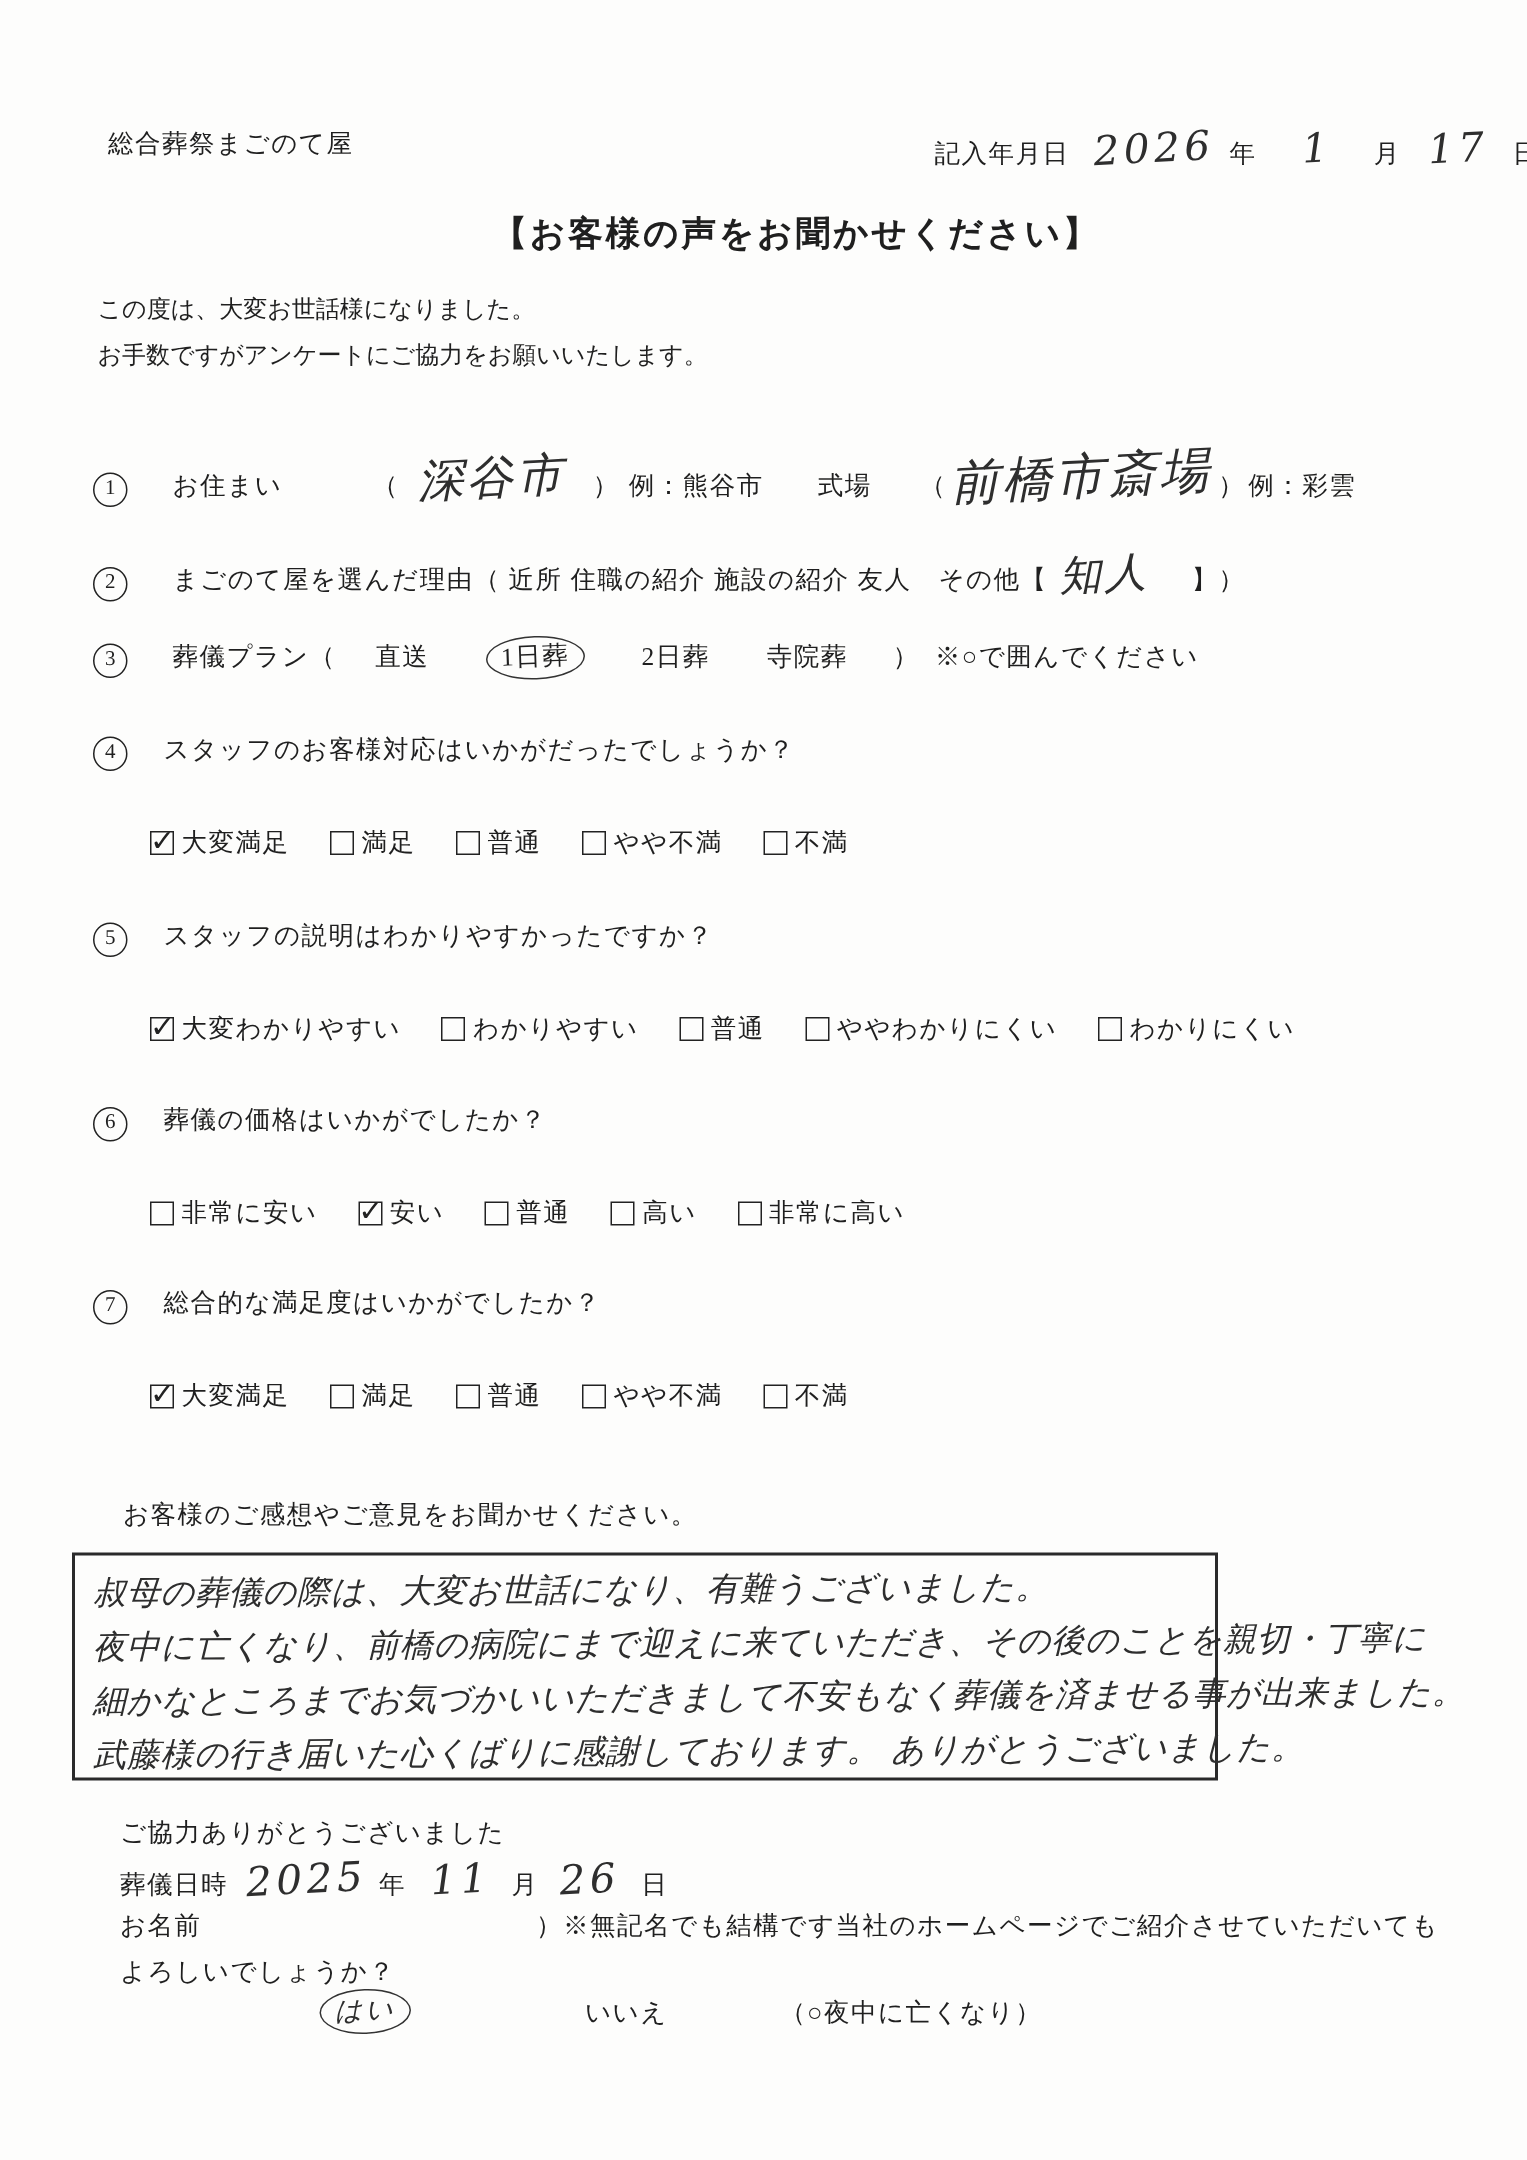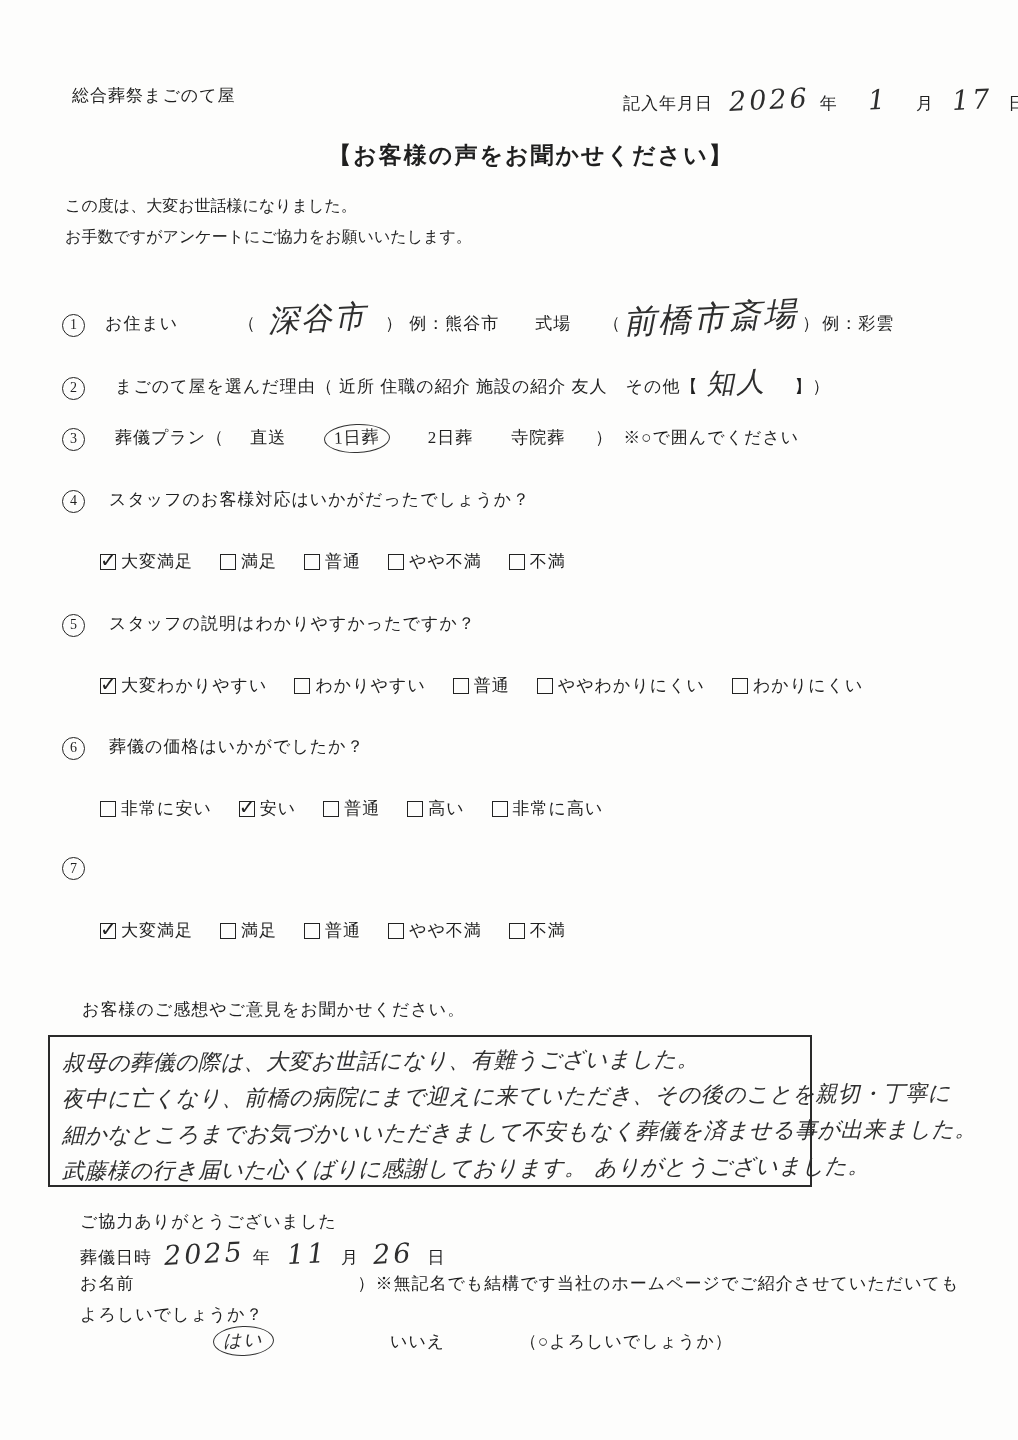--- a/index.html
+++ b/index.html
@@ -97,21 +97,21 @@
     <span class="print" style="margin-left:12px;">日</span>
   </div>
 
   <div class="abs title" style="left:0;top:140px;">【お客様の声をお聞かせください】</div>
 
   <div class="abs small" style="left:65px;top:227px;">お手数ですがアンケートにご協力をお願いいたします。</div>
   <div class="abs small" style="left:65px;top:196px;">この度は、大変お世話様になりました。</div>
 
   <div class="abs qline" style="left:62px;top:296px;">
     <span class="qnum">1</span>
-    <span class="qtext" style="margin-left:20px;">お住まい</span>
+    <span class="qtext" style="margin-left:30px;">お住まい</span>
     <span class="qtext" style="margin-left:60px;">（</span>
     <span class="hw hw-big" style="margin-left:12px;">深谷市</span>
     <span class="qtext" style="margin-left:18px;">）</span>
     <span class="qtext" style="margin-left:6px;">例：熊谷市</span>
     <span class="qtext" style="margin-left:36px;">式場</span>
     <span class="qtext" style="margin-left:32px;">（</span>
     <span class="hw" style="font-size:33px;margin-left:2px;">前橋市斎場</span>
     <span class="qtext" style="margin-left:4px;">）</span>
     <span class="qtext" style="margin-left:2px;">例：彩雲</span>
   </div>
@@ -210,20 +210,21 @@
         <span>高い</span>
       </span>
       <span class="option">
         <span class="cb"></span>
         <span>非常に高い</span>
       </span>
     </div>
 
   <div class="abs qline" style="left:62px;top:857px;">
     <span class="qnum">7</span>
+    <span class="qtext">総合的な満足度はいかがでしたか？</span>
   </div>
   <div class="abs options" style="left:100px;top:919px;">
       <span class="option">
         <span class="cb checked"></span>
         <span>大変満足</span>
       </span>
       <span class="option">
         <span class="cb"></span>
         <span>満足</span>
       </span>
@@ -265,16 +266,16 @@
   <div class="abs" style="left:80px;top:1272px;white-space:nowrap;">
     <span class="print">お名前</span>
     <span class="gap" style="width:215px;"></span>
     <span class="print">）※無記名でも結構です当社のホームページでご紹介させていただいても</span>
   </div>
   <div class="abs print" style="left:80px;top:1303px;">よろしいでしょうか？</div>
 
   <div class="abs" style="left:0;top:1330px;width:100%;">
     <span class="circled print hw" style="position:absolute;left:213px;top:-4px;font-size:18px;">はい</span>
     <span class="print abs" style="left:390px;">いいえ</span>
-    <span class="print abs" style="left:520px;">（○よろしいでしょうか）</span>
+    <span class="print abs" style="left:520px;">（○夜中に亡くなり）</span>
   </div>
 
 </div>
 
 </body></html>

